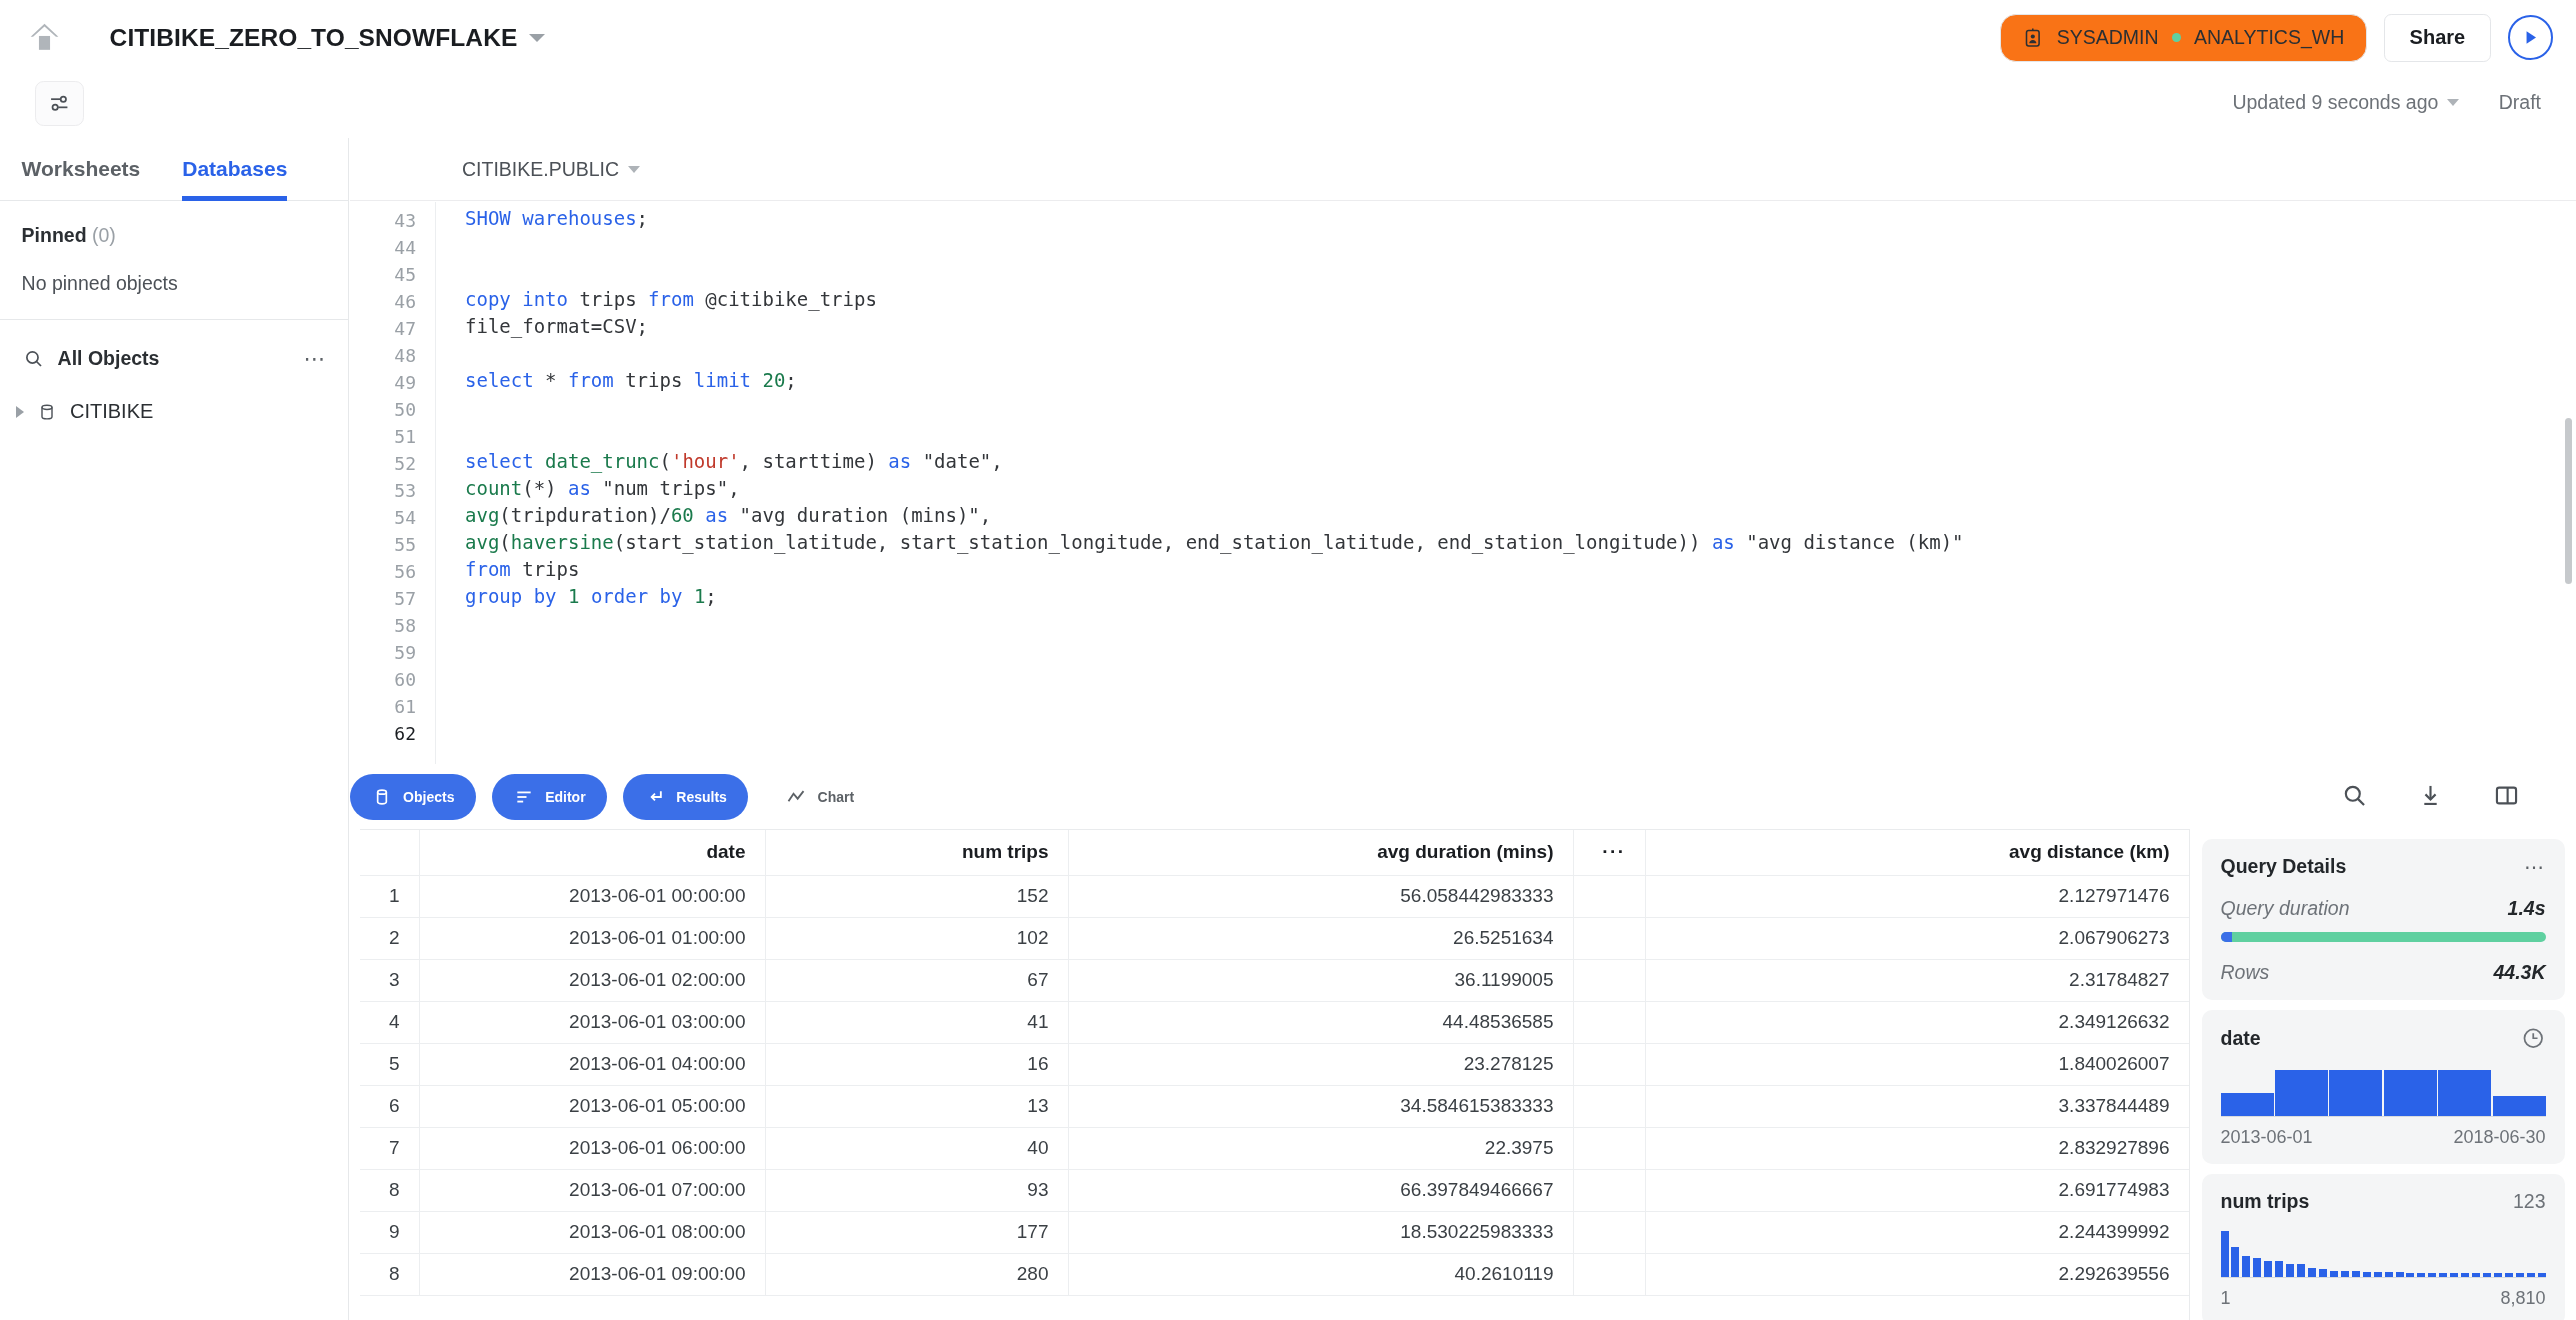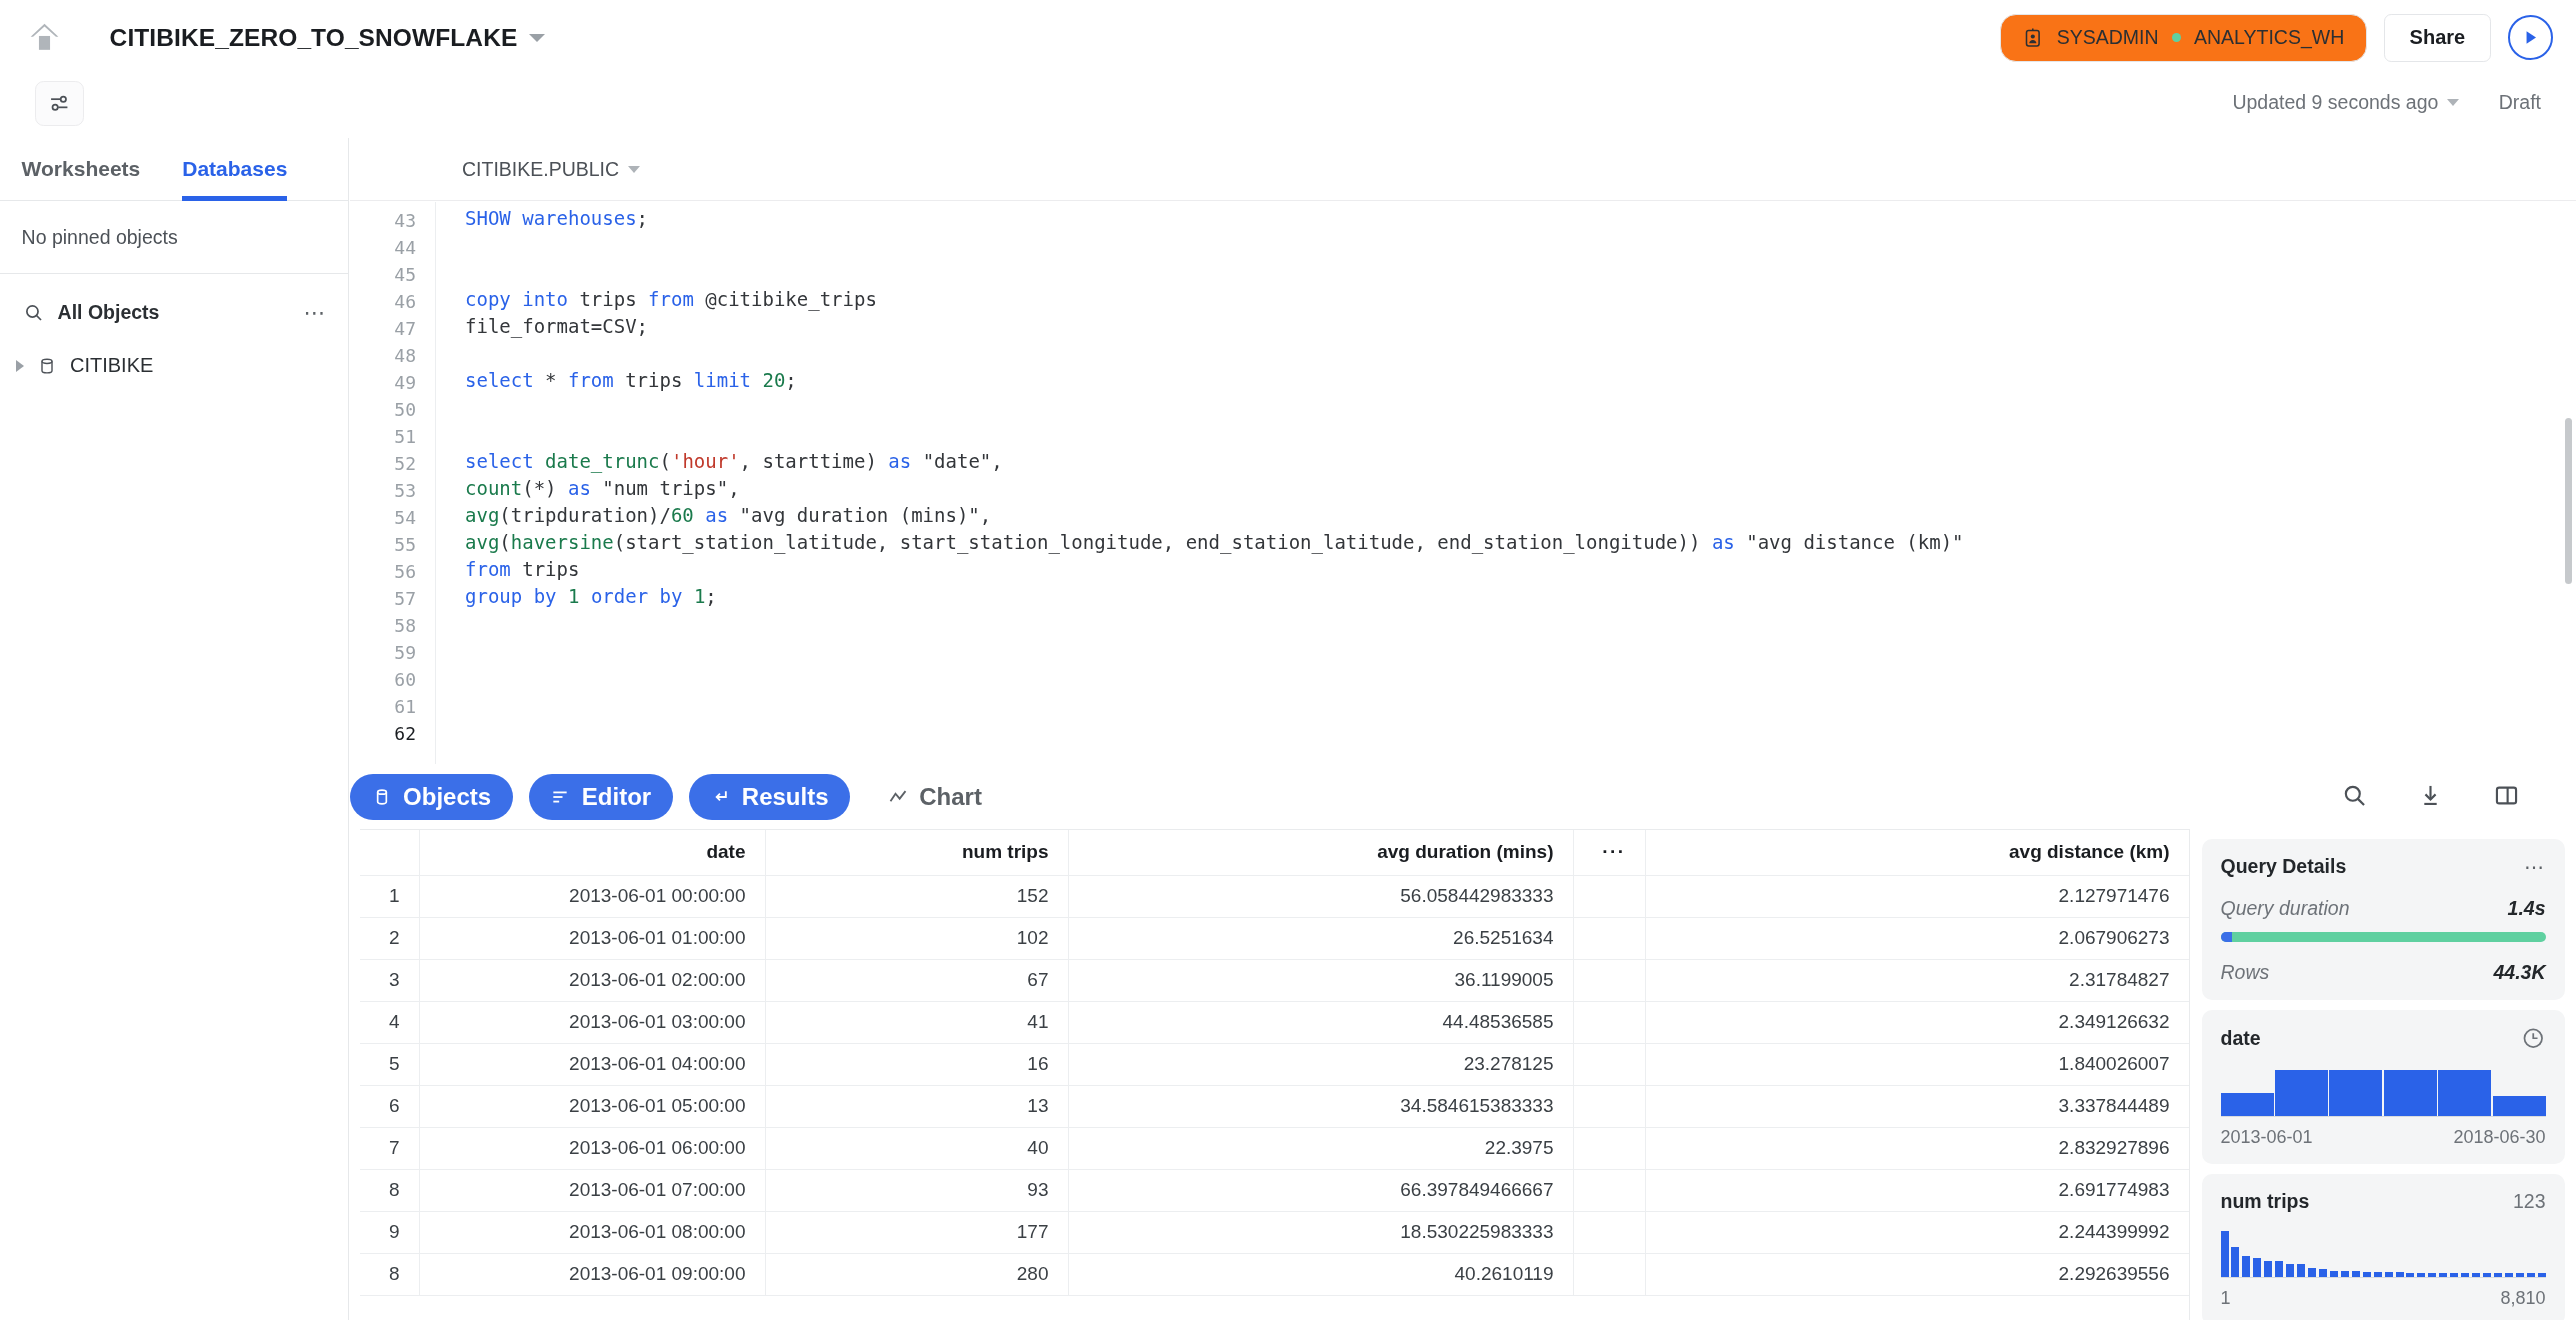--- a/index.html
+++ b/index.html
@@ -126,21 +126,21 @@
     background: #c6c9cc; border-radius: 4.3px;
   }
 
   
   .restoolbar {
     position: absolute; left: 350px; top: 764px; width: 2226px; height: 65px;
     display: flex; align-items: center; background: #fff;
   }
   .pill {
     display:flex; align-items:center; gap:11.5px; height:46px; padding: 0 21.6px;
-    border-radius: 24.5px; font-size: 24px; font-weight: 700; cursor:pointer; margin-right: 16px;
+    border-radius: 24.5px; font-size: 14px; font-weight: 700; cursor:pointer; margin-right: 16px;
   }
   .pill.on { background: #3b6fe8; color:#fff; }
   .pill.off { background: transparent; color:#5c6166; font-weight:600; }
   .tb-icons { margin-left:auto; display:flex; align-items:center; gap: 49px; padding-right: 56px; }
   .tb-icons .ic { cursor:pointer; }
 
   
   .tablewrap {
     position: absolute; left: 360px; top: 829px; width: 1829px; height: 492px;
     background:#fff; overflow:hidden; border-top:0.7px solid #e9ebed;
@@ -243,20 +243,24 @@
   <div class="sidebar">
     <div class="sb-tabs">
       <div class="sb-tab">
         <span>Worksheets</span>
       </div>
       <div class="sb-tab active">
         <span>Databases</span>
       </div>
     </div>
 
+    <div class="sb-pin">
+      <span>Pinned</span>
+      <span class="cnt">(0)</span>
+    </div>
     <div class="sb-nopin">No pinned objects</div>
 
     <div class="sb-allobj">
       <svg width="21.6" height="21.6" viewBox="0 0 24 24">
         <circle cx="10.5" cy="10.5" r="6.2" fill="none" stroke="#4c5157" stroke-width="1.9"></circle>
         <line x1="15" y1="15" x2="20" y2="20" stroke="#4c5157" stroke-width="1.9"></line>
       </svg>
       <span class="lbl">All Objects</span>
       <span class="sb-dots">⋯</span>
     </div>

